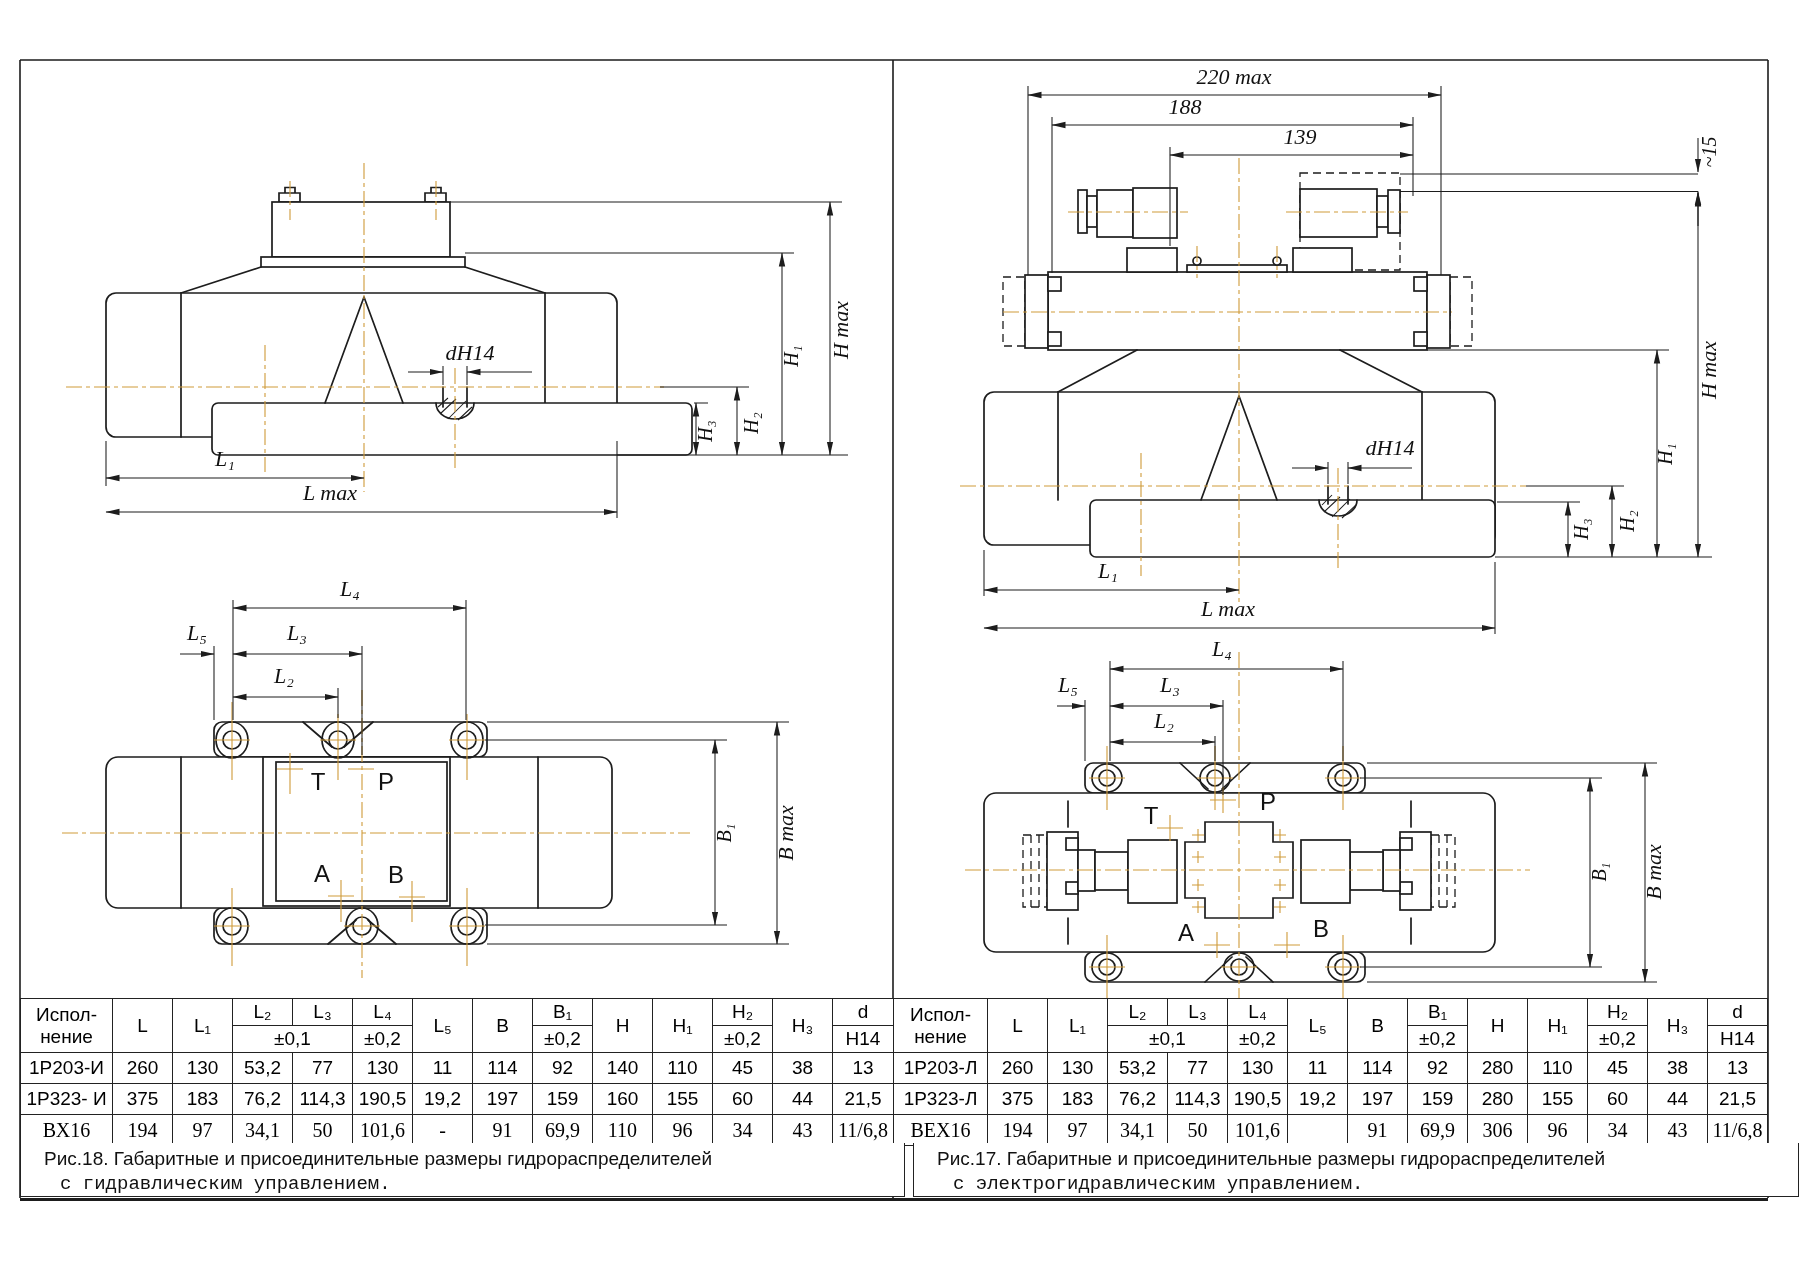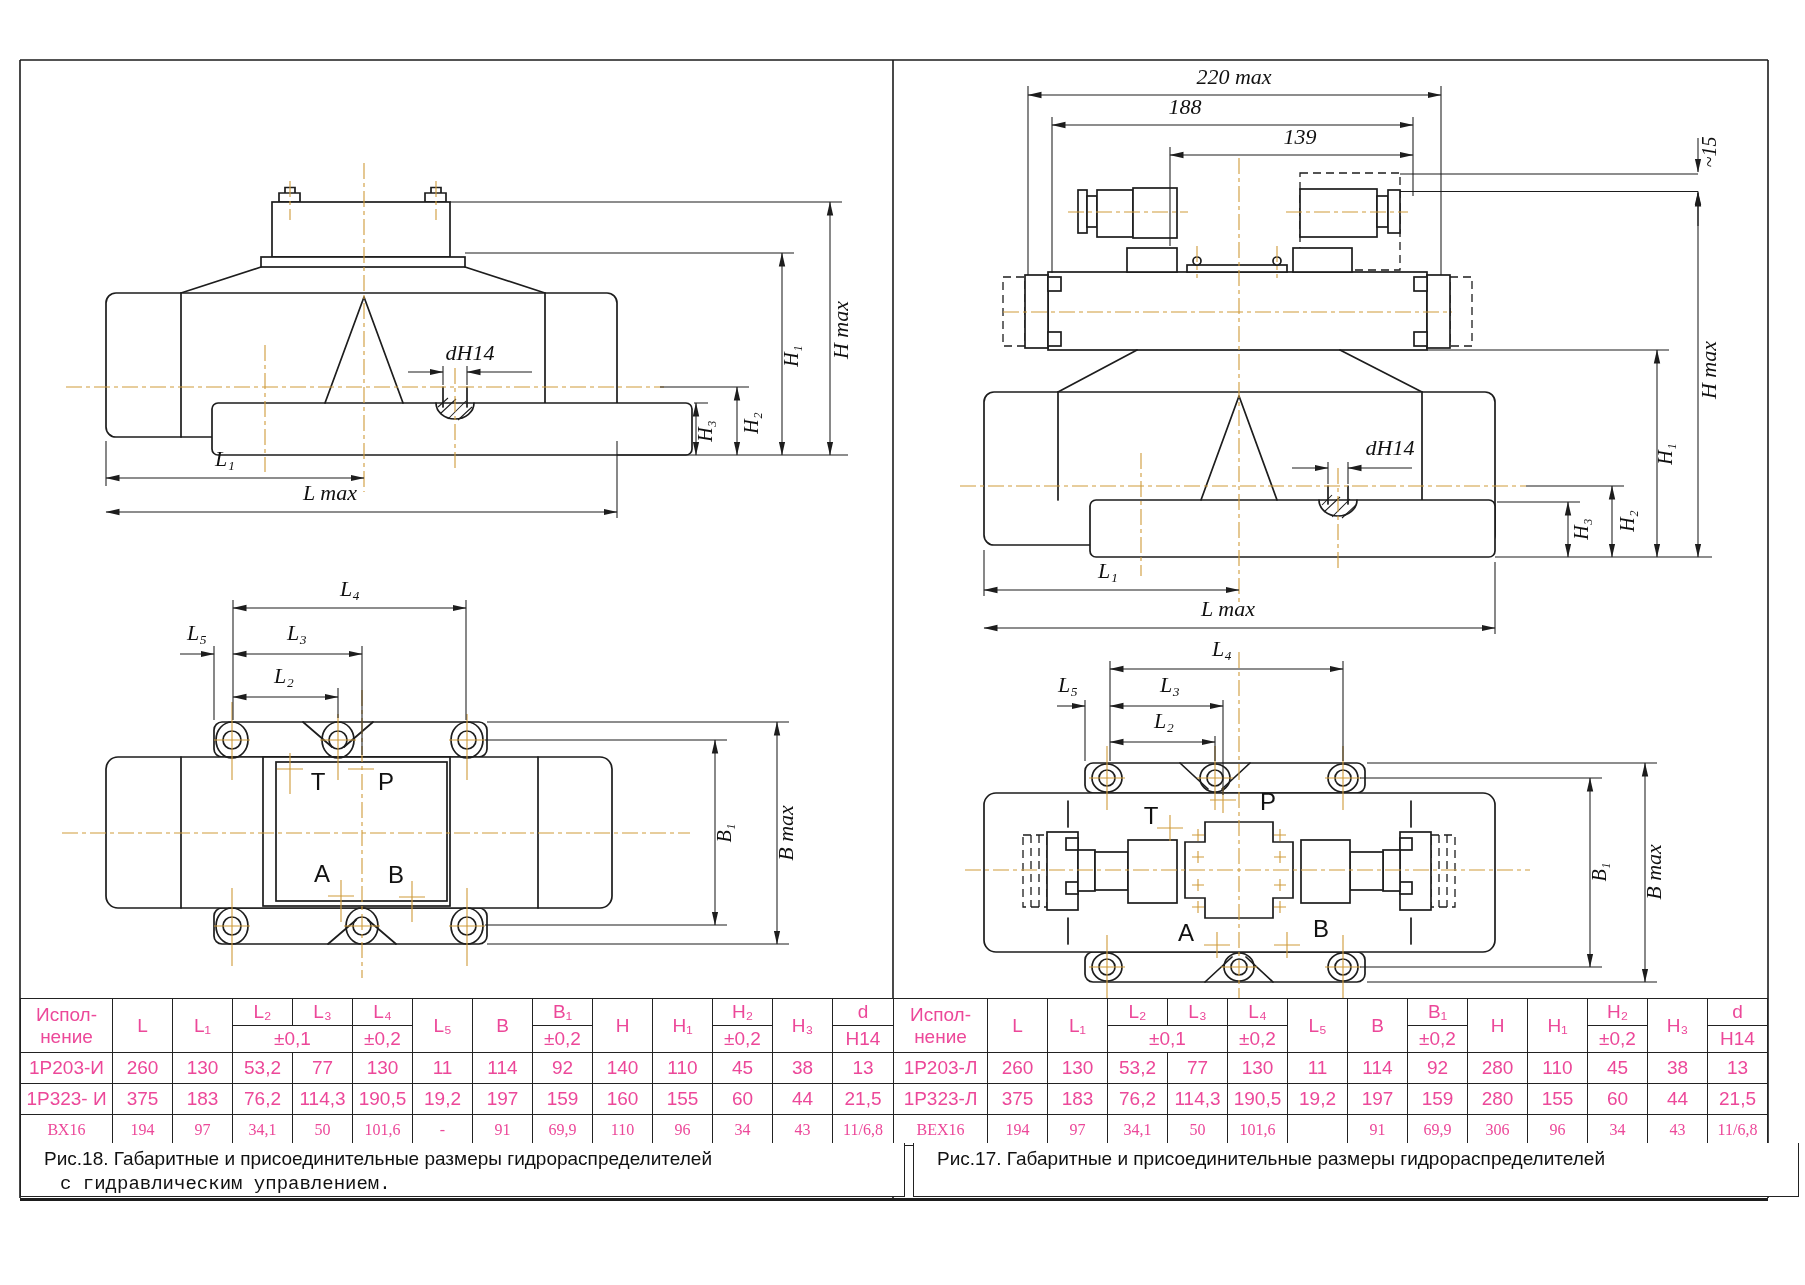--- a/index.html
+++ b/index.html
@@ -11,26 +11,26 @@
   .hidf{stroke:#1d1d1d;stroke-width:1.3;fill:#fff;stroke-dasharray:8 5;}
   .hid{stroke:#1d1d1d;stroke-width:1.3;fill:none;stroke-dasharray:8 5;}
   .t  {stroke:#1d1d1d;stroke-width:1.05;fill:none;}
   .fr {stroke:#1d1d1d;stroke-width:1.6;fill:none;}
   .cl {stroke:#cf9b3a;stroke-width:1.1;fill:none;stroke-dasharray:16 4 4 4;}
   .clp{stroke:#cf9b3a;stroke-width:1.1;fill:none;}
   text.dl{font:italic 22px "Liberation Serif",serif;fill:#111;}
   text.dls{font:italic 20px "Liberation Serif",serif;fill:#111;}
   text.pt{font:24px "Liberation Sans",sans-serif;fill:#111;}
   .dim-table{position:absolute;border-collapse:collapse;table-layout:fixed;
-             font:19px "Liberation Sans",sans-serif;color:#ec4899;background:#fff;}
+             font:19px "Liberation Sans",sans-serif;color:#000000;background:#fff;}
   .dim-table th,.dim-table td{border:1.4px solid #222;text-align:center;vertical-align:middle;
              padding:0;font-weight:normal;overflow:hidden;}
   .dim-table thead th{height:26px;}
   .dim-table tbody td{height:30px;}
-  .dim-table .serifrow td{font-family:"Liberation Serif",serif;font-size:16px;}
+  .dim-table .serifrow td{font-family:"Liberation Serif",serif;font-size:20px;}
   .cap-box{position:absolute;border:1.4px solid #222;border-top:none;background:#fff;
            font:19px "Liberation Sans",sans-serif;padding:4px 0 0 23px;line-height:1.3;}
   .cap-box .l2{padding-left:16px;font-family:Liberation Mono, monospace;}
 </style>
 </head>
 <body>
 
 <div id="sheet">
 <svg width="1805" height="1285" viewBox="0 0 1805 1285">
   <defs>
@@ -458,14 +458,15 @@
       </tr>
     </tbody>
   </table>
 
   <div class="cap-box" style="left:20px;top:1143px;width:860px;height:49px;">
     <div>Рис.18. Габаритные и присоединительные размеры гидрораспределителей</div>
     <div class="l2">с гидравлическим управлением.</div>
   </div>
   <div class="cap-box" style="left:913px;top:1143px;width:861px;height:49px;">
     <div>Рис.17. Габаритные и присоединительные размеры гидрораспределителей</div>
+    <div class="l2">с электрогидравлическим управлением.</div>
   </div>
 </div>
 
 </body></html>

